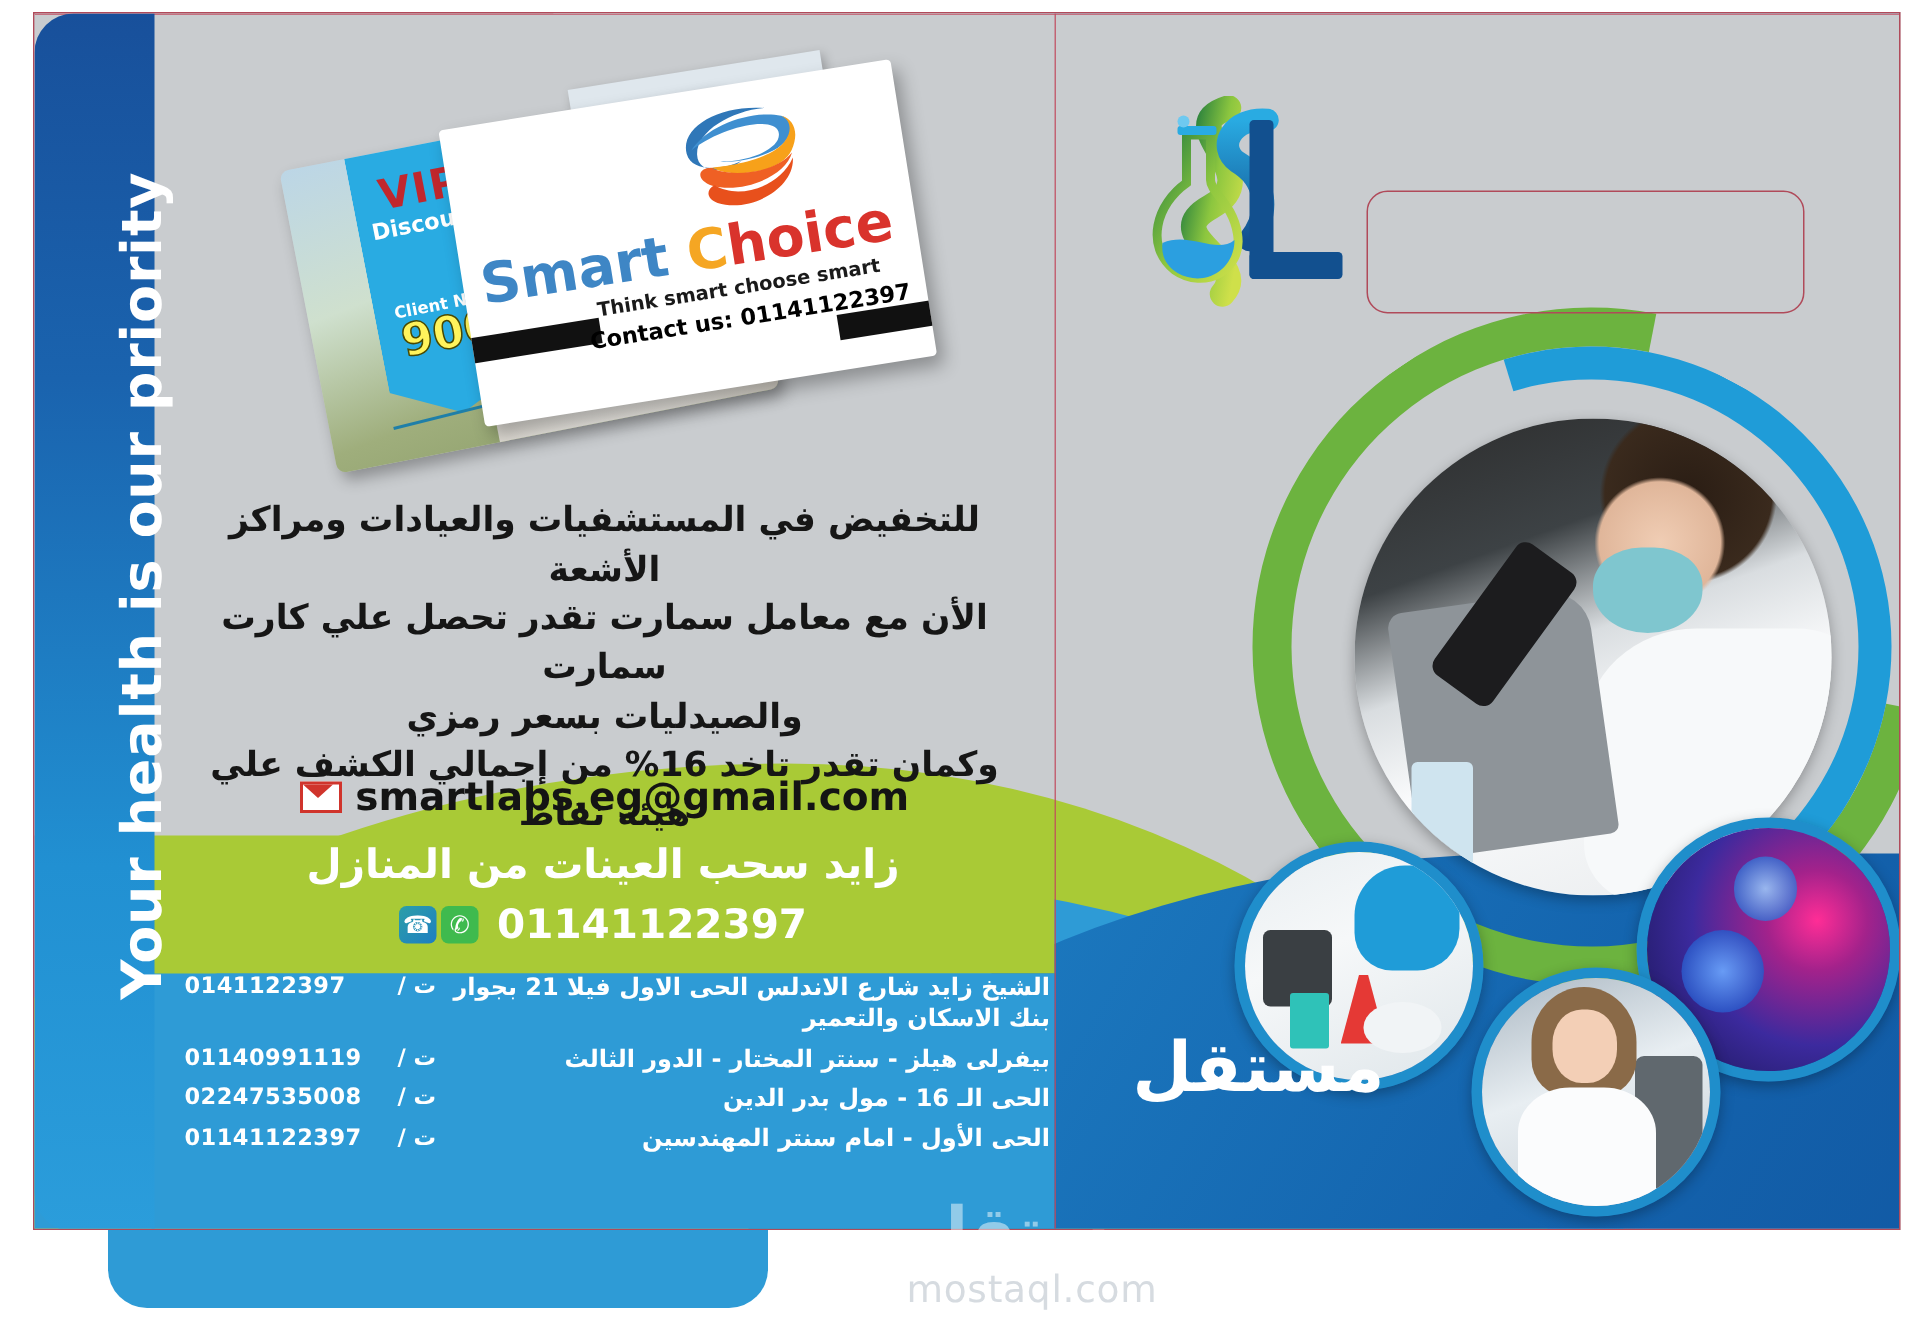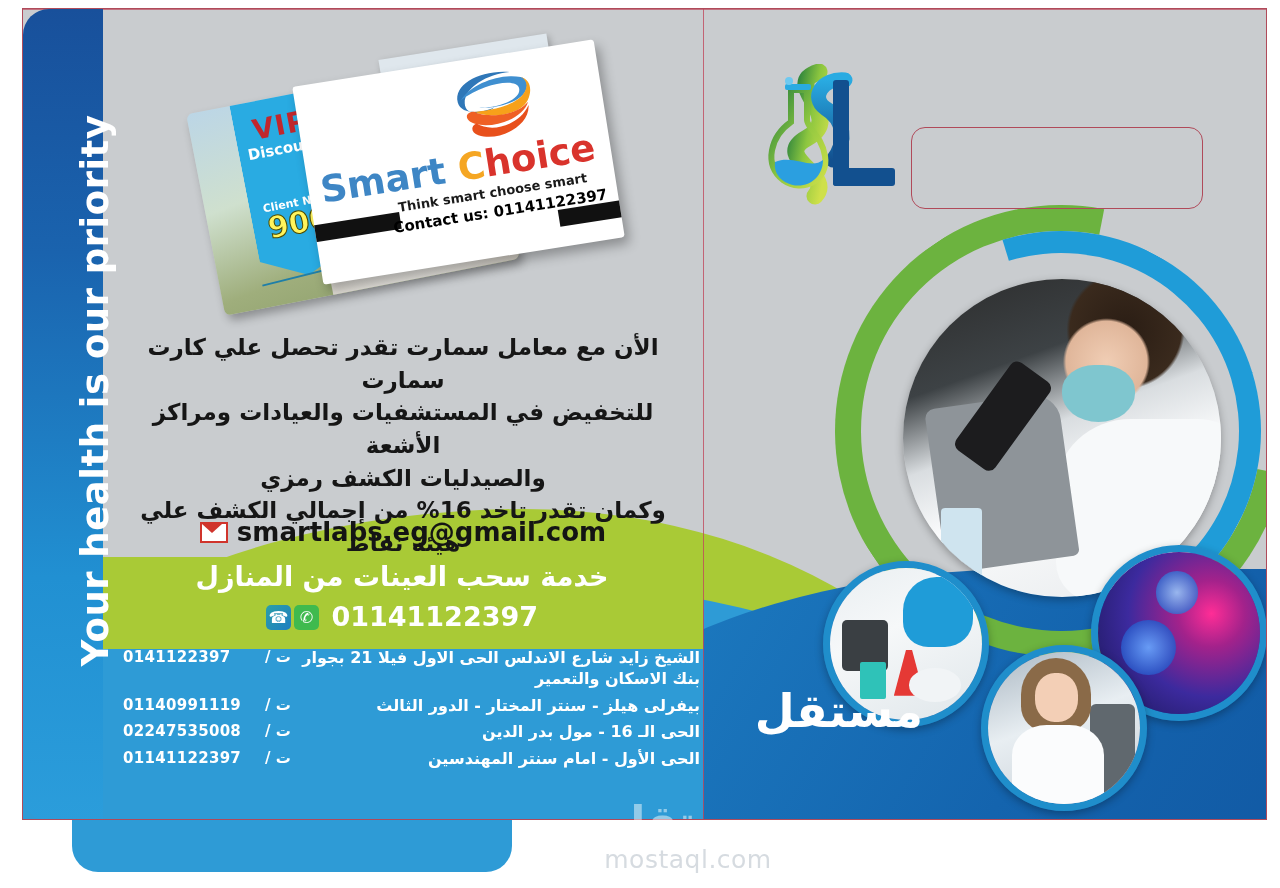--- a/index.html
+++ b/index.html
@@ -299,35 +299,35 @@
           <span class="s1">S</span><span class="s1">mart </span><span class="s2">C</span><span class="s3">hoice</span>
         </div>
         <div class="bar-l"></div>
         <div class="bar-r"></div>
         <div class="sc-tag">Think smart choose smart</div>
         <div class="sc-contact">Contact us: 01141122397</div>
       </div>
     </div>
 
     <div class="body-ar">
+      <span class="ln">للتخفيض في المستشفيات والعيادات ومراكز الأشعة</span>
       <span class="ln">الأن مع معامل سمارت تقدر تحصل علي كارت سمارت</span>
-      <span class="ln">للتخفيض في المستشفيات والعيادات ومراكز الأشعة</span>
-      <span class="ln">والصيدليات الكشف رمزي</span>
+      <span class="ln">والصيدليات بسعر رمزي</span>
       <span class="ln">وكمان تقدر تاخد 16% من إجمالي الكشف علي هيئة نقاط</span>
       <span class="ln">ممكن تجمعهم وتعمل بيهم تحاليل مجاناً</span>
     </div>
 
     <div class="email-row">
       <span class="mail-ico"></span><span>smartlabs.eg@gmail.com</span>
     </div>
 
     <div class="green-strip"></div>
     <div class="blue-strip"></div>
 
-    <div class="strip-title">خدمة سحب العينات من المنازل</div>
+    <div class="strip-title">زايد سحب العينات من المنازل</div>
 
     <div class="strip-phone">
       <span class="ico-sq ico-phone"><span class="ico-glyph">☎</span></span><span class="ico-sq ico-wa"><span class="ico-glyph">✆</span></span>
       <span>01141122397</span>
     </div>
 
     <div class="rows">
       <div class="row">
         <span class="tel">0141122397</span>
         <span class="sep">ت /</span>

